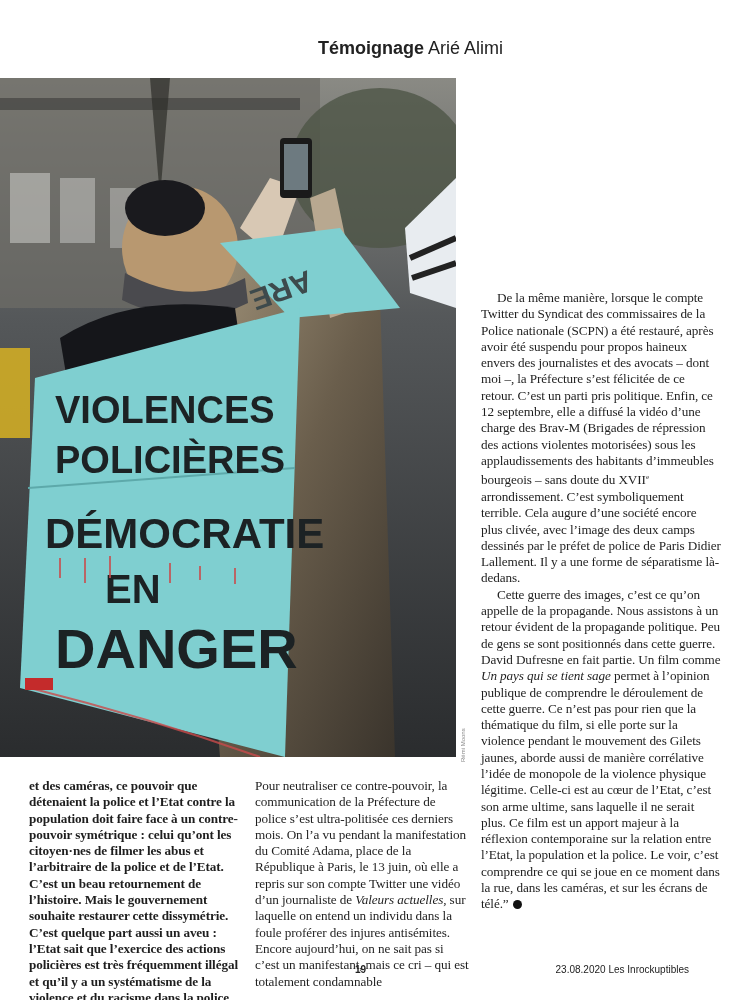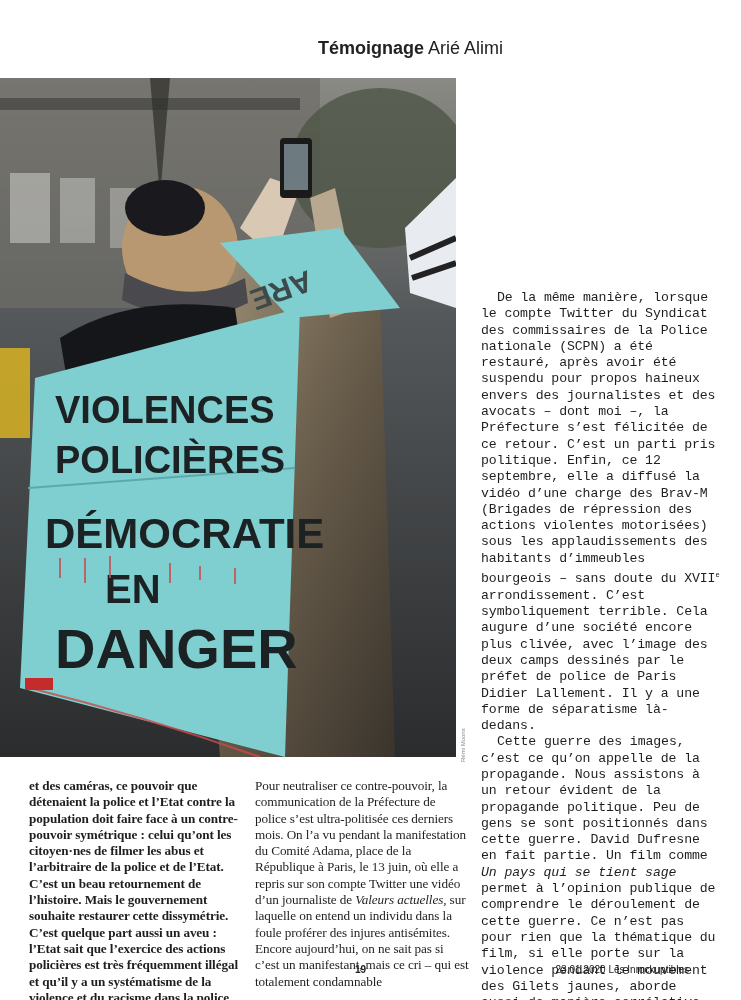--- a/index.html
+++ b/index.html
@@ -5,21 +5,21 @@
   html, body { margin: 0; padding: 0; background: #ffffff; }
   body { width: 741px; height: 1000px; position: relative; overflow: hidden; font-family: "Liberation Serif", serif; color: #1e1e1e; }
   .running-head { position: absolute; top: 38px; left: 0; width: 741px; text-align: center; font-family: "Liberation Sans", sans-serif; font-size: 18px; color: #222; padding-left: 40px; }
   .running-head b { font-weight: bold; }
   .photo { position: absolute; left: 0; top: 78px; width: 456px; height: 679px; overflow: hidden; background: #3a3d3f; }
   .photo svg { display: block; }
   .caption { position: absolute; right: 10px; bottom: 8px; text-align: right; font-family: "Liberation Sans", sans-serif; font-weight: bold; font-size: 10px; line-height: 12.5px; color: #ffffff; }
   .credit { position: absolute; left: 460px; top: 722px; width: 12px; height: 40px; font-family: "Liberation Sans", sans-serif; font-size: 6px; color: #888; writing-mode: vertical-rl; transform: rotate(180deg); white-space: nowrap; }
   .col { position: absolute; font-size: 13.2px; line-height: 16.3px; letter-spacing: -0.1px; }
   .col p { margin: 0; }
-  .col p.indent { text-indent: 16px; font-family: Liberation Mono, monospace; }
+  .col p.indent { text-indent: 16px; }
   .col-1 { left: 29px; top: 778px; width: 220px; font-weight: bold; }
   .col-2 { left: 255px; top: 778px; width: 215px; }
   .col-3 { left: 481px; top: 290px; width: 240px; }
   .bullet { display: inline-block; width: 9px; height: 9px; background: #111; border-radius: 50%; margin-left: 4px; vertical-align: -1px; }
   .footer-page { position: absolute; left: 355px; top: 964px; font-family: "Liberation Sans", sans-serif; font-size: 10px; font-weight: bold; color: #222; }
   .footer-right { position: absolute; right: 52px; top: 964px; font-family: "Liberation Sans", sans-serif; font-size: 10px; color: #222; }
   .footer-right b { font-weight: normal; }
 </style>
 </head>
 <body>
@@ -111,15 +111,15 @@
   <p><span>Pour neutraliser ce contre-pouvoir, la communication de la Préfecture de police s’est ultra-politisée ces derniers mois. On l’a vu pendant la manifestation du Comité Adama, place de la République à Paris, le 13 juin, où elle a repris sur son compte Twitter une vidéo d’un journaliste de </span><i>Valeurs actuelles</i><span>, sur laquelle on entend un individu dans la foule proférer des injures antisémites. Encore aujourd’hui, on ne sait pas si c’est un manifestant, mais ce cri – qui est totalement condamnable</span></p>
 </div>
 
 <div class="col col-3">
   <p class="indent"><span>De la même manière, lorsque le compte Twitter du Syndicat des commissaires de la Police nationale (SCPN) a été restauré, après avoir été suspendu pour propos haineux envers des journalistes et des avocats – dont moi –, la Préfecture s’est félicitée de ce retour. C’est un parti pris politique. Enfin, ce 12 septembre, elle a diffusé la vidéo d’une charge des Brav-M (Brigades de répression des actions violentes motorisées) sous les applaudissements des habitants d’immeubles bourgeois – sans doute du XVII</span><sup style="font-size:7px">e</sup><span> arrondissement. C’est symboliquement terrible. Cela augure d’une société encore plus clivée, avec l’image des deux camps dessinés par le préfet de police de Paris Didier Lallement. Il y a une forme de séparatisme là-dedans.</span></p>
   <p class="indent"><span>Cette guerre des images, c’est ce qu’on appelle de la propagande. Nous assistons à un retour évident de la propagande politique. Peu de gens se sont positionnés dans cette guerre. David Dufresne en fait partie. Un film comme </span><i>Un pays qui se tient sage</i><span> permet à l’opinion publique de comprendre le déroulement de cette guerre. Ce n’est pas pour rien que la thématique du film, si elle porte sur la violence pendant le mouvement des Gilets jaunes, aborde aussi de manière corrélative l’idée de monopole de la violence physique légitime. Celle-ci est au cœur de l’Etat, c’est son arme ultime, sans laquelle il ne serait plus. Ce film est un apport majeur à la réflexion contemporaine sur la relation entre l’Etat, la population et la police. Le voir, c’est comprendre ce qui se joue en ce moment dans la rue, dans les caméras, et sur les écrans de télé.”</span><span class="bullet"></span></p>
 </div>
 
 <div class="footer-page">19</div>
 <div class="footer-right">
-  <span>23.01.2020</span>
+  <span>23.08.2020</span>
   <b>Les Inrockuptibles</b>
 </div>
 
 </body></html>

